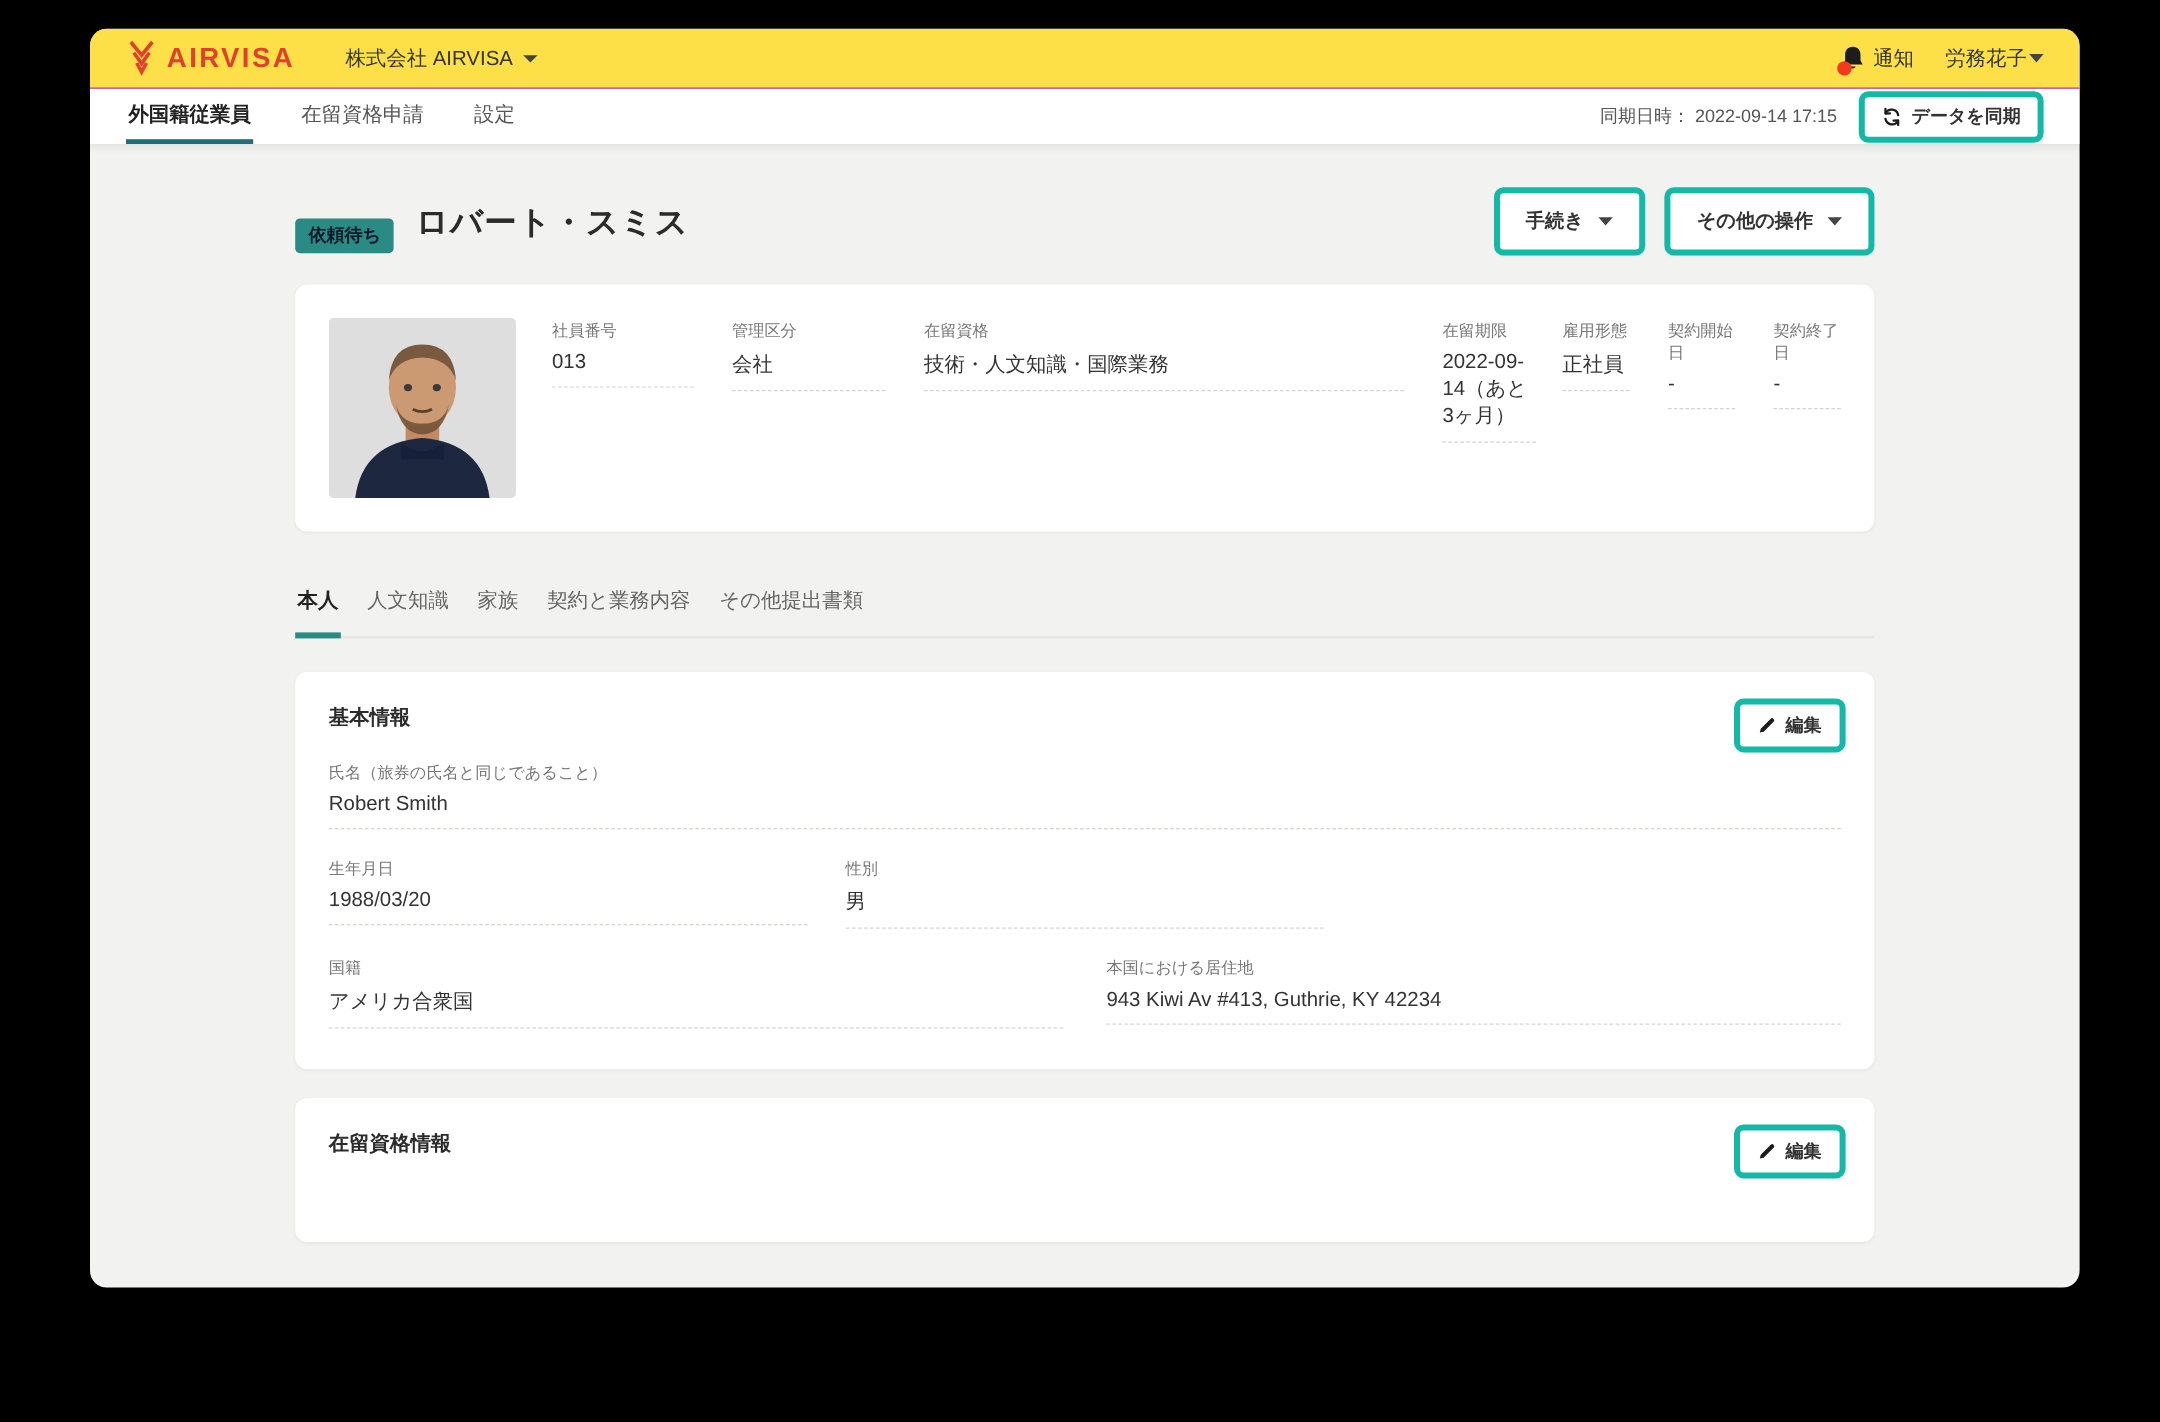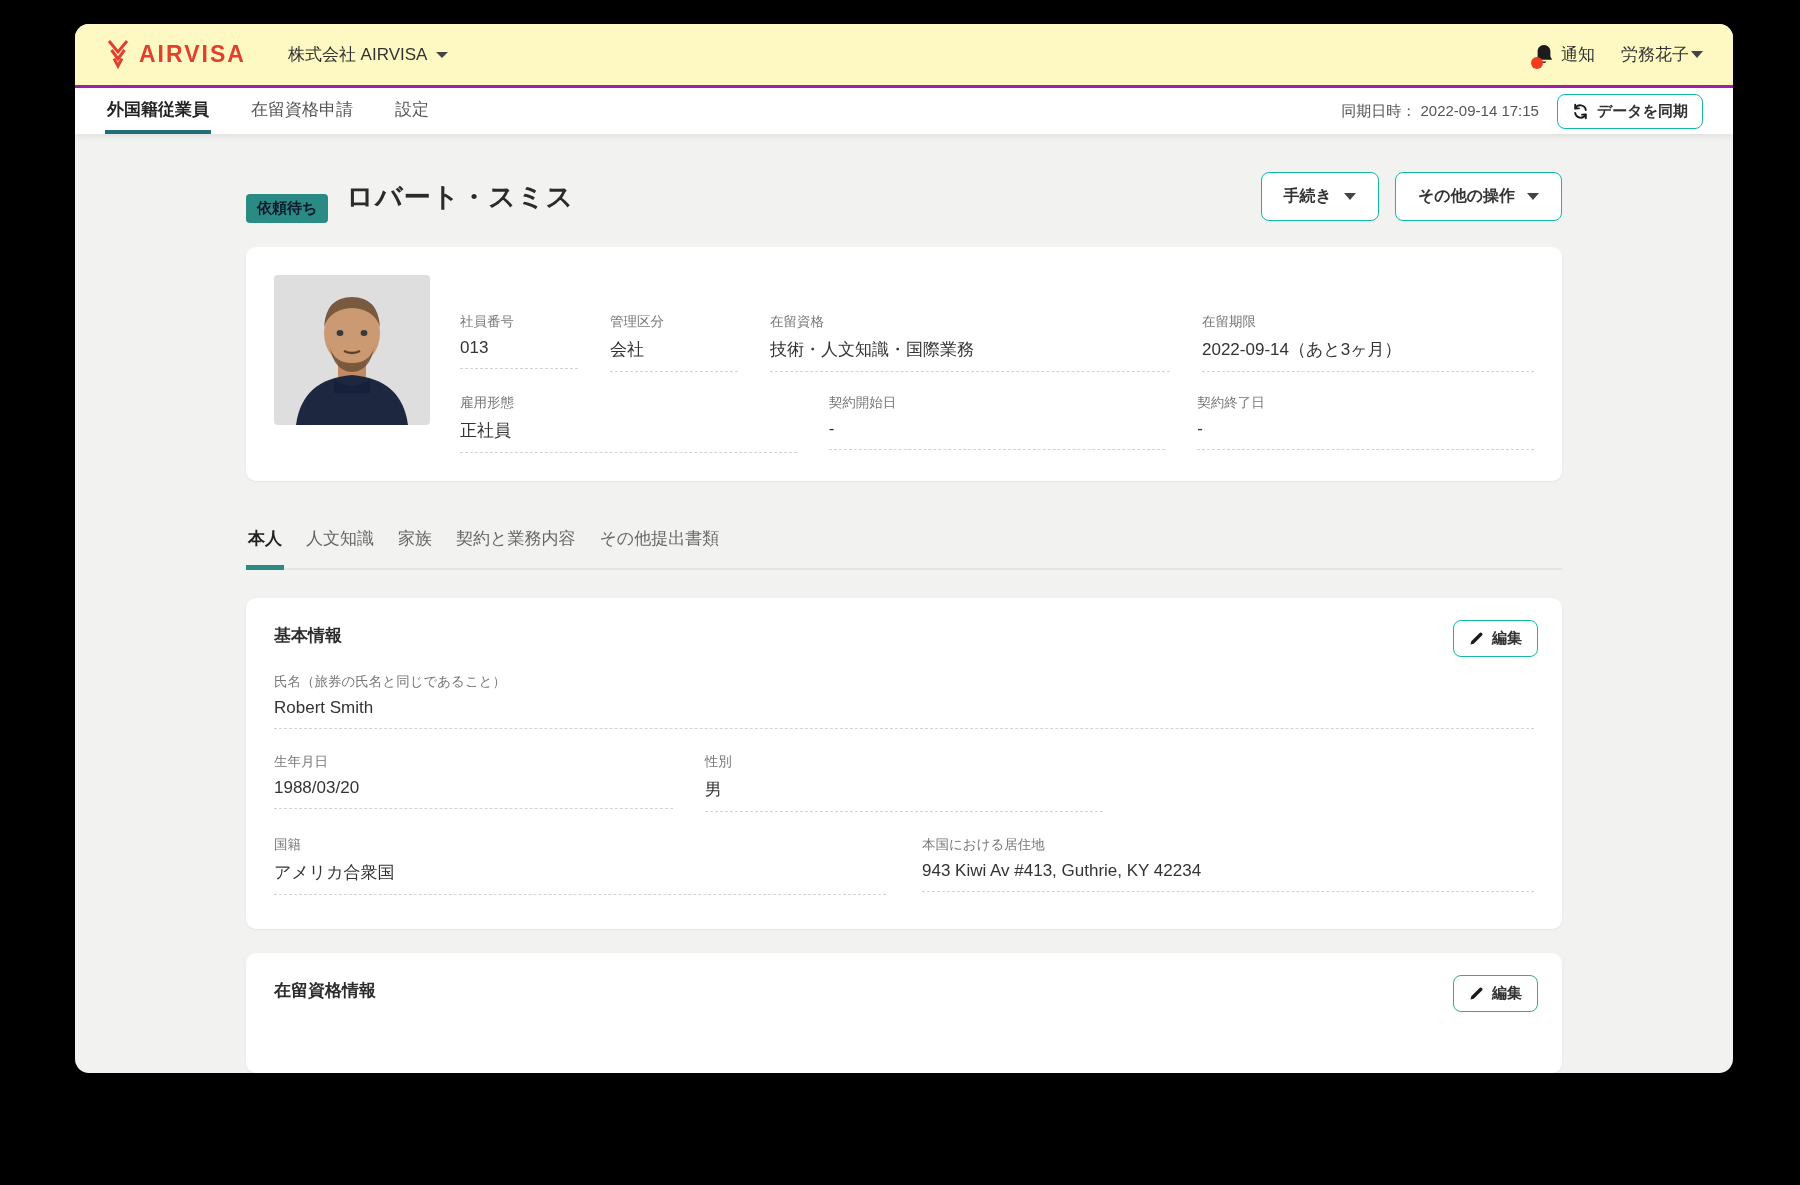--- a/index.html
+++ b/index.html
@@ -6,22 +6,22 @@
   html,body { width:1800px; height:1185px; background:#000; font-family:"Liberation Sans","DejaVu Sans",sans-serif; }
 
   .window {
     position:absolute; left:75px; top:24px; width:1658px; height:1049px;
     background:#f2f2f0; border-radius:14px; overflow:hidden;
     box-shadow:0 10px 40px rgba(0,0,0,0.6);
   }
 
   
   .app-header {
-    height:64px; background:#fef9c3; display:flex; align-items:center;
-    padding:0 30px; border-bottom:3px solid #a21caf;
+    height:50px; background:#fde047; display:flex; align-items:center;
+    padding:0 30px; border-bottom:1px solid #a21caf;
   }
   .logo { display:flex; align-items:center; gap:8px; }
   .logo-text { color:#e2402e; font-size:23px; font-weight:700; letter-spacing:2px; }
   .company-select { display:flex; align-items:center; gap:9px; margin-left:42px; font-size:17px; color:#333; cursor:pointer; }
   .header-right { margin-left:auto; display:flex; align-items:center; gap:26px; }
   .notif { display:flex; align-items:center; gap:6px; font-size:17px; color:#333; cursor:pointer; position:relative; }
   .bell-wrap { position:relative; width:22px; height:24px; }
   .notif-dot { position:absolute; left:-2px; bottom:-2px; width:12px; height:12px; border-radius:50%; background:#f13a1e; }
   .user-menu { display:flex; align-items:center; gap:2px; font-size:17px; color:#333; cursor:pointer; }
 
@@ -33,42 +33,42 @@
     padding:0 30px; position:relative; box-shadow:0 3px 6px rgba(0,0,0,0.07);
     z-index:5;
   }
   .nav-tabs { display:flex; gap:38px; }
   .nav-tab { display:flex; align-items:center; font-size:17px; color:#555; cursor:pointer; border-bottom:4px solid transparent; padding:0 2px; }
   .nav-tab.active { color:#222; font-weight:700; border-bottom-color:#226d79; }
   .nav-right { margin-left:auto; display:flex; align-items:center; gap:18px; }
   .sync-info { font-size:15px; color:#555; }
   .btn {
     display:inline-flex; align-items:center; gap:8px; background:#fff;
-    border:1px solid #14b8a6; border-radius:8px; padding:8px 16px;
+    border:5px solid #14b8a6; border-radius:8px; padding:8px 16px;
     font-size:15px; color:#333; cursor:pointer; font-family:inherit;
     box-shadow:0 1px 2px rgba(0,0,0,0.03);
   }
   .btn-sync { padding:7px 14px; font-weight:600; }
 
   
   .content { height:939px; overflow:hidden; }
   .container { width:1316px; margin:0 auto; }
 
   .page-head { display:flex; align-items:center; margin-top:36px; }
   .status-badge { background:#2a8a84; color:#0f172a; font-size:15px; font-weight:600; padding:5px 11px; border-radius:4px;margin-top:24px; }
   .page-title { font-size:27px; font-weight:700; color:#2b2b2b; margin-left:18px; letter-spacing:1px; }
   .page-actions { margin-left:auto; display:flex; gap:16px; }
   .btn-action { padding:13px 22px; font-size:16px; font-weight:600; border-radius:8px; gap:12px; }
 
   .card { background:#fff; border-radius:10px; box-shadow:0 1px 3px rgba(0,0,0,0.05); }
 
   
   .summary-card { margin-top:24px; padding:28px; display:flex; gap:30px; }
   .photo { width:156px; height:150px; border-radius:4px; overflow:hidden; flex:none; }
-  .summary-fields { flex:1; display:flex; flex-direction:column; gap:22px; padding-top:2px;margin-top:36px; }
+  .summary-fields { flex:1; display:flex; flex-direction:row; gap:22px; padding-top:2px; }
   .field .f-label { font-size:13.5px; color:#777; margin-bottom:7px; }
   .field .f-value { font-size:17px; color:#333; padding-bottom:10px; border-bottom:1px dashed #d4d4cf; }
   .sum-row1 { display:grid; grid-template-columns:118px 128px 400px 1fr; column-gap:32px; }
   .sum-row2 { display:grid; grid-template-columns:repeat(3,1fr); column-gap:32px; }
 
   
   .tabs-row { margin-top:46px; display:flex; gap:20px; border-bottom:2px solid #e4e4e1; }
   .ctab { font-size:17px; color:#666; padding:0 2px 15px 2px; margin-bottom:-2px; border-bottom:5px solid transparent; cursor:pointer; }
   .ctab.active { color:#222; font-weight:700; border-bottom-color:#2a8a84; }
 

